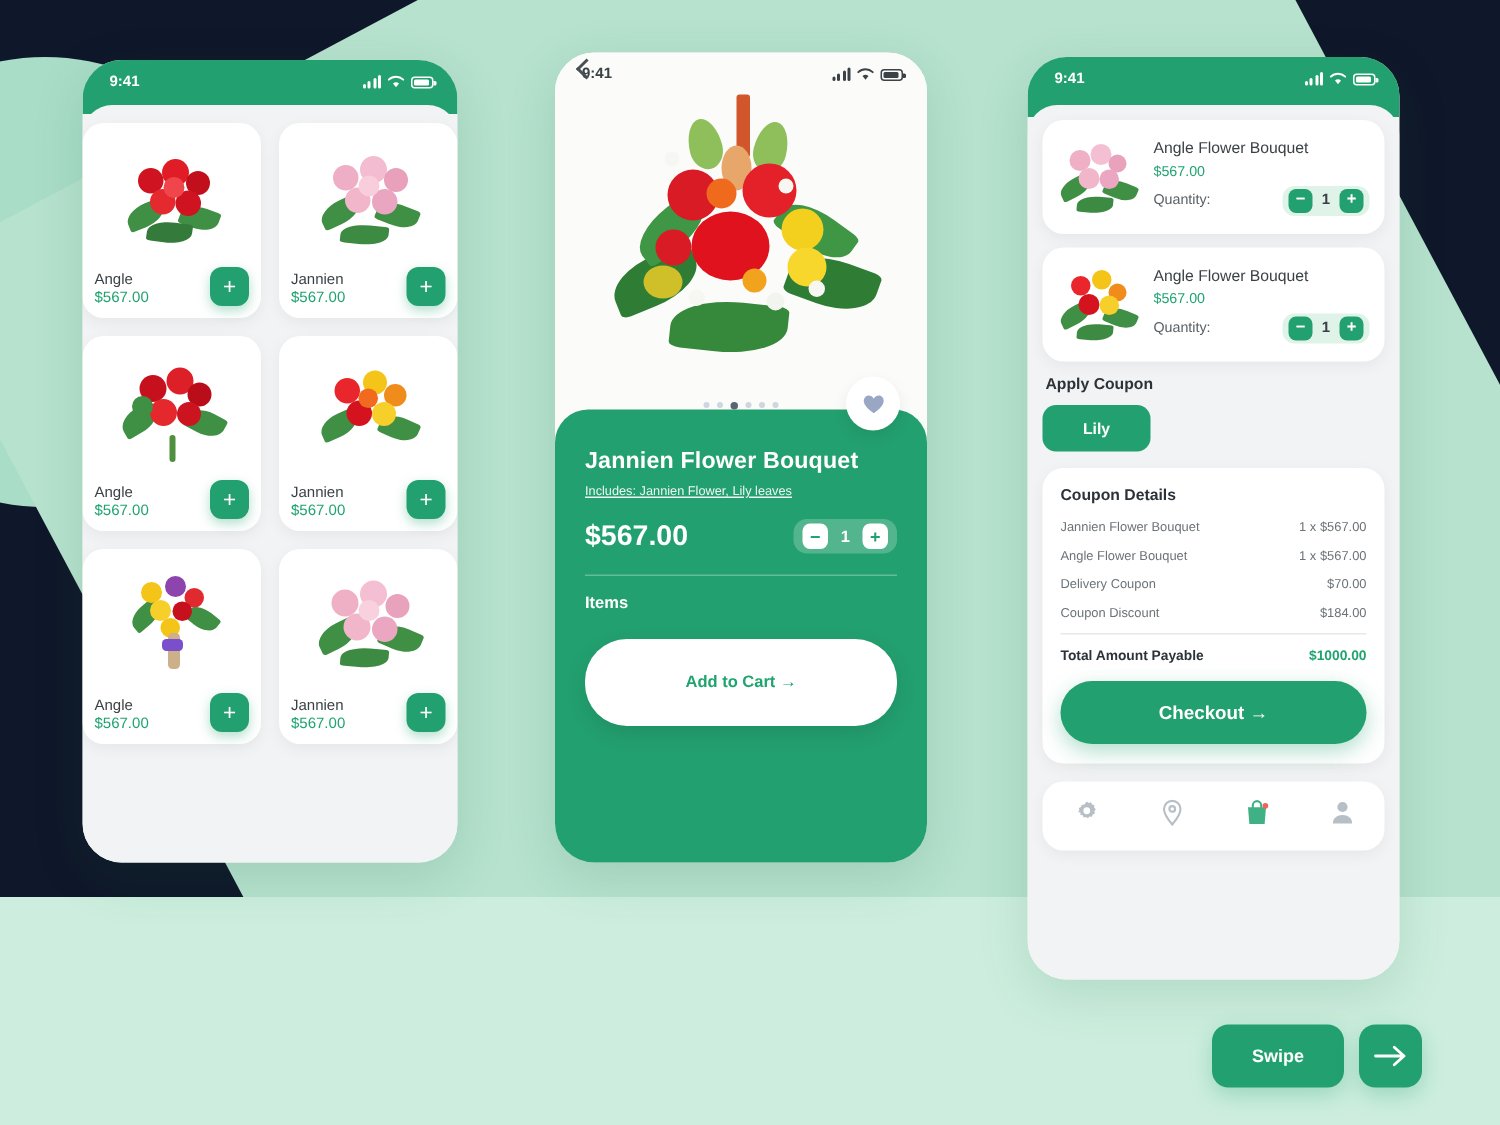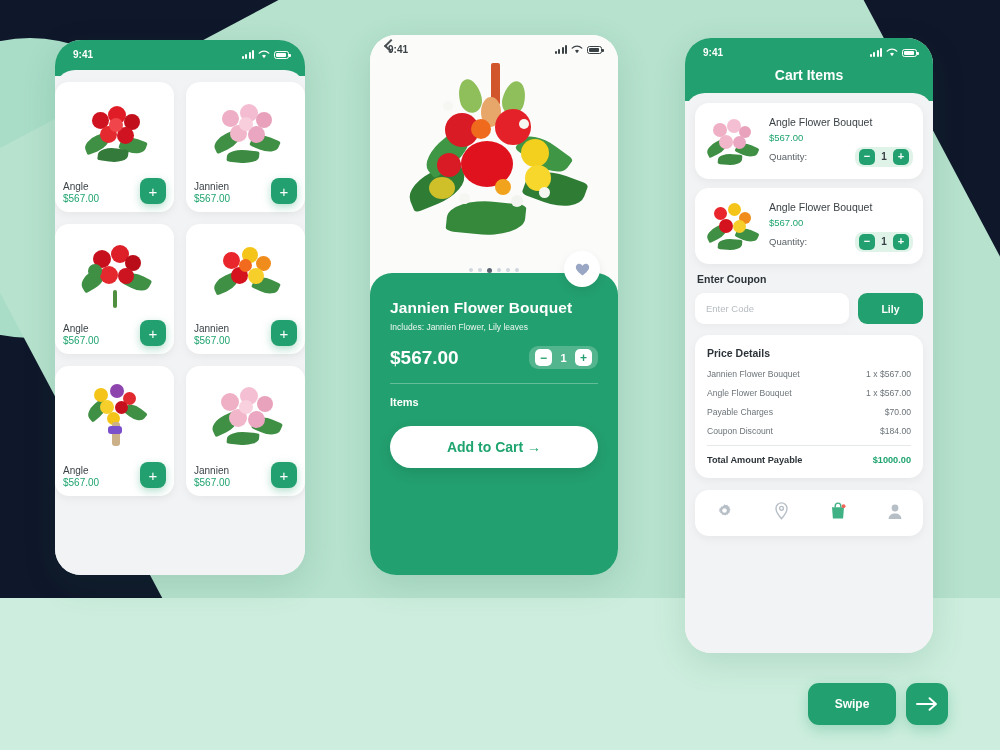--- a/index.html
+++ b/index.html
@@ -91,33 +91,33 @@
            transform:rotate(45deg); display:block; }
   .dots { position:absolute; bottom:14px; left:0; right:0; display:flex; gap:5px; justify-content:center; }
   .dots span { width:4px;height:4px;border-radius:50%;background:#cfd6dd; }
   .dots span.on { background:#5a6472; width:5px; height:5px; }
   .detail { background:#23a06f; border-radius:22px 22px 22px 22px; margin-top:-14px; position:relative;
             padding:26px 20px 18px; color:#fff; height:100%; }
   .heart { position:absolute; right:18px; top:-22px; width:36px;height:36px;border-radius:50%;
            background:#fff; display:flex;align-items:center;justify-content:center;
            box-shadow:0 4px 10px rgba(0,0,0,.08); }
   .detail h2 { font-size:15.5px; font-weight:700; letter-spacing:.1px; }
-  .detail .incl { font-size:8.5px; opacity:.92; margin-top:5px; }
+  .detail .incl { font-size:8.5px; opacity:.92; margin-top:5px;text-decoration:underline; }
   .priceRow { display:flex; align-items:center; justify-content:space-between; margin-top:14px; }
   .priceRow .big { font-size:19px; font-weight:700; }
   .stepper { display:flex;align-items:center;gap:7px;background:rgba(255,255,255,.22);
              border-radius:9px;padding:3px 6px; }
   .stepper .sbtn { width:17px;height:17px;border-radius:5px;background:#fff;color:#23a06f;
                    display:flex;align-items:center;justify-content:center;font-size:12px;line-height:1;font-weight:600; }
   .stepper .sval { font-size:11px;font-weight:600;color:#fff;min-width:9px;text-align:center; }
   .rule { height:1px; background:rgba(255,255,255,.3); margin:14px 0 12px; }
   .detail h3 { font-size:11px; font-weight:700; }
   .detail p.about { font-size:7.8px; line-height:1.55; opacity:.93; margin-top:6px; }
-  .cartbtn { margin-top:18px; background:#fff; color:#1fa46f; border-radius:28px; height:42px;
-             display:flex;align-items:center;justify-content:center;font-size:14px;font-weight:700;
+  .cartbtn { margin-top:18px; background:#fff; color:#1fa46f; border-radius:28px; height:58px;
+             display:flex;align-items:center;justify-content:center;font-size:11px;font-weight:700;
              box-shadow:0 5px 14px rgba(0,0,0,.1); }
 
   
   #phone3 .p3head { background:#23a06f; color:#fff; padding-bottom:18px; }
   #phone3 .p3title { text-align:center; font-size:14px; font-weight:700; padding-top:7px; }
   .p3sheet { background:#f2f3f4; border-radius:20px 20px 0 0; margin-top:-8px; padding:10px; height:100%; }
   .citem { background:#fff; border-radius:14px; padding:9px 10px; display:flex; gap:10px;
            box-shadow:0 3px 10px rgba(0,0,0,.05); margin-bottom:9px; align-items:center; }
   .citem .cthumb { width:54px;height:58px;flex:0 0 54px;display:flex;align-items:center;justify-content:center; }
   .citem .cinfo { flex:1; }
@@ -427,21 +427,20 @@
               <i></i>
               <i></i>
             </span>
           <svg width="12" height="9" viewBox="0 0 12 9">
               <path d="M6 8.2 L8 5.6 A3.2 3.2 0 0 0 4 5.6 Z" fill="currentColor"></path>
               <path d="M1.2 3.1 A7 7 0 0 1 10.8 3.1" stroke="currentColor" stroke-width="1.3" fill="none" stroke-linecap="round"></path>
             </svg>
           <span class="batt"></span>
         </span>
       </div>
-      <div class="p3title">Cart Items</div>
     </div>
 
     <div class="p3sheet">
 
       <div class="citem">
         <div class="cthumb">
           <div class="flower" style="width:52px;height:54px">
             <div class="leaf" style="left:0px;top:28px;width:22px;height:12px;transform:rotate(-26deg)"></div>
             <div class="leaf" style="left:30px;top:30px;width:22px;height:12px;transform:rotate(203deg)"></div>
             <div class="leaf" style="left:12px;top:40px;width:24px;height:11px;transform:rotate(5deg);background:#3d8a42"></div>
@@ -486,49 +485,49 @@
             <div class="qtylabel">Quantity:</div>
             <div class="qstep">
               <div class="qb">−</div>
               <div class="qv">1</div>
               <div class="qb">+</div>
             </div>
           </div>
         </div>
       </div>
 
-      <div class="sectitle">Enter Coupon</div>
+      <div class="sectitle">Apply Coupon</div>
       <div class="couponrow">
-        <input type="text" placeholder="Enter Code" style="">
         <button class="applybtn">Lily</button>
       </div>
 
       <div class="pricecard">
-        <h4>Price Details</h4>
+        <h4>Coupon Details</h4>
         <div class="prow">
           <span>Jannien Flower Bouquet</span>
           <span>1 x $567.00</span>
         </div>
         <div class="prow">
           <span>Angle Flower Bouquet</span>
           <span>1 x $567.00</span>
         </div>
         <div class="prow">
-          <span>Payable Charges</span>
+          <span>Delivery Coupon</span>
           <span>$70.00</span>
         </div>
         <div class="prow">
           <span>Coupon Discount</span>
           <span>$184.00</span>
         </div>
         <div class="pdiv"></div>
         <div class="ptotal">
           <span>Total Amount Payable</span>
           <span class="amt">$1000.00</span>
         </div>
+        <div class="checkout">Checkout →</div>
       </div>
 
       <div class="tabbar">
         <span class="ti">
           <svg width="17" height="17" viewBox="0 0 20 20">
             <path d="M10 1.6l1.5 1.1 1.8-.5.8 1.7 1.8.5-.1 1.9 1.3 1.3-1.1 1.5.4 1.8-1.7.8-.6 1.8-1.9-.1-1.3 1.4-1.5-1.1-1.8.4-.8-1.7-1.8-.5.1-1.9L3.1 10l1.1-1.5-.4-1.8 1.7-.8.6-1.8 1.9.1z" fill="#aab3bd"></path>
             <circle cx="10" cy="8.8" r="2.7" fill="#fff"></circle>
           </svg>
         </span>
         <span class="ti">

